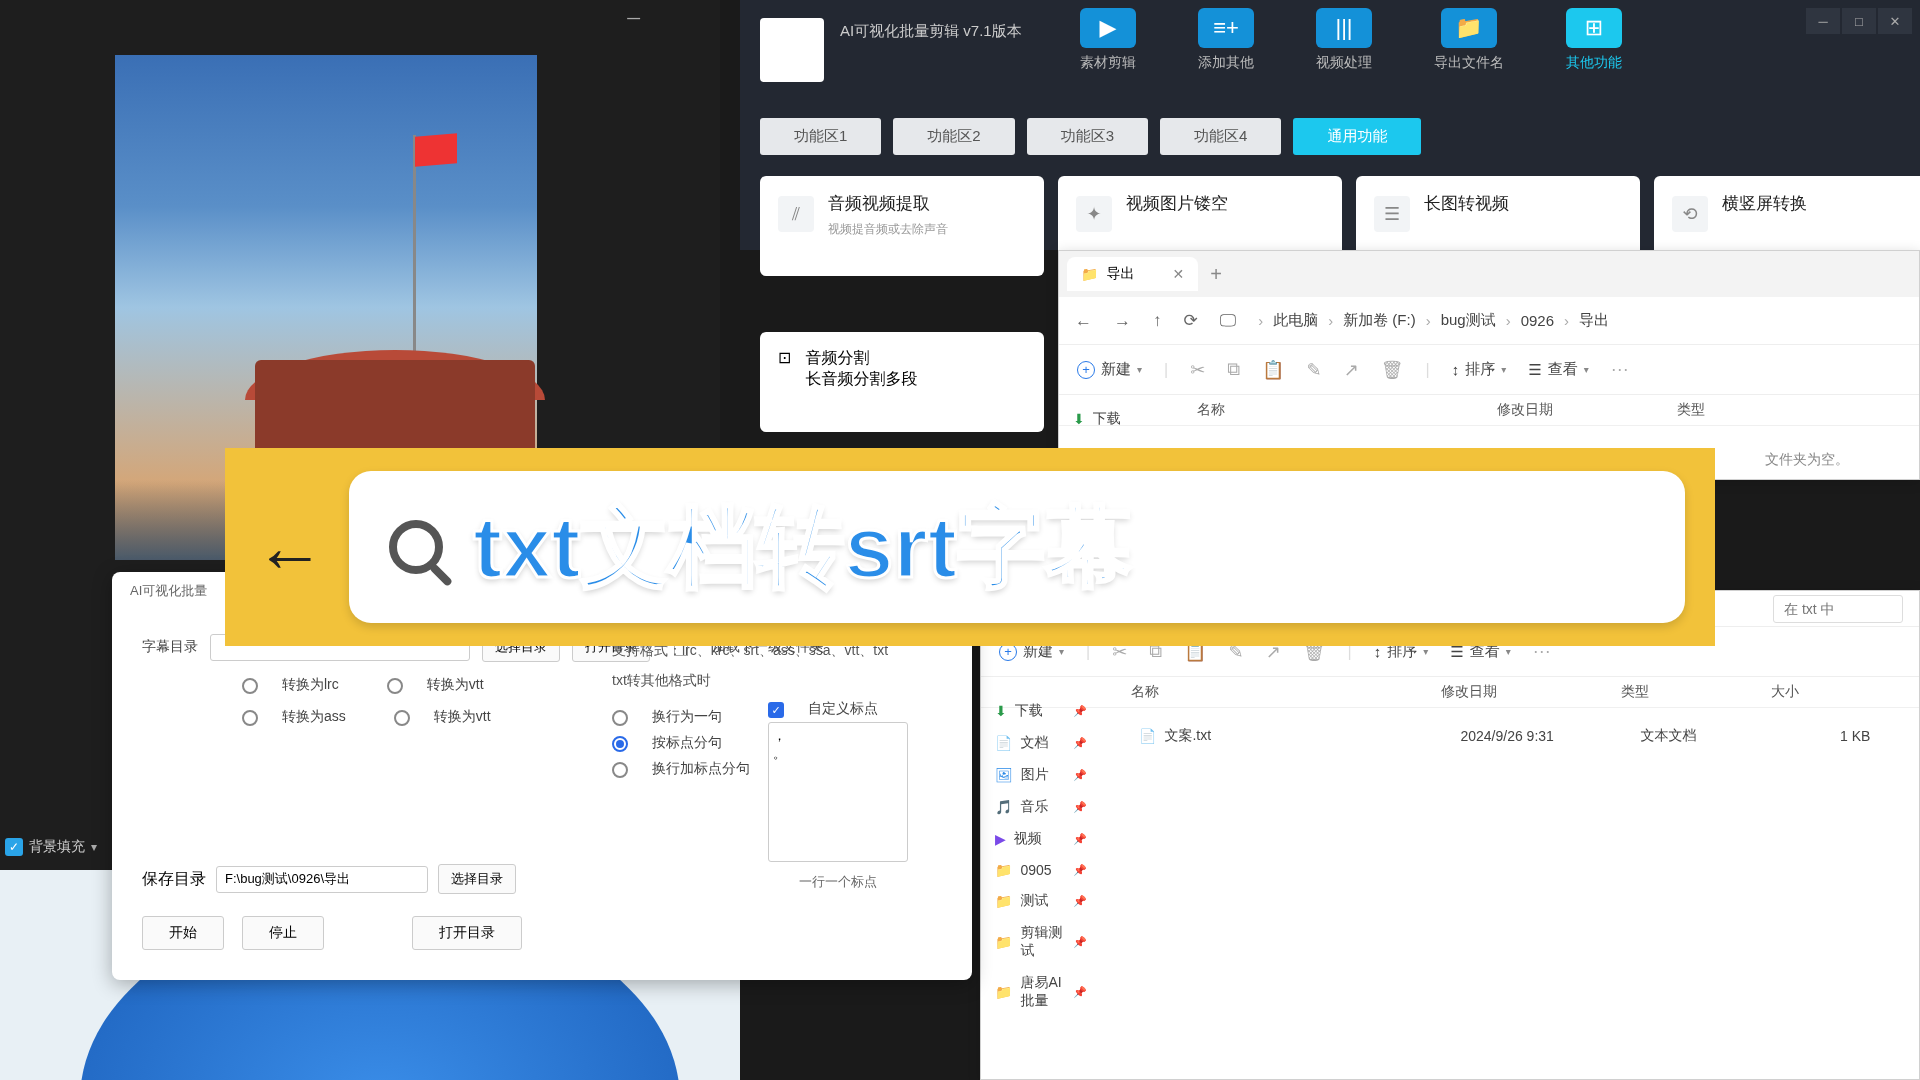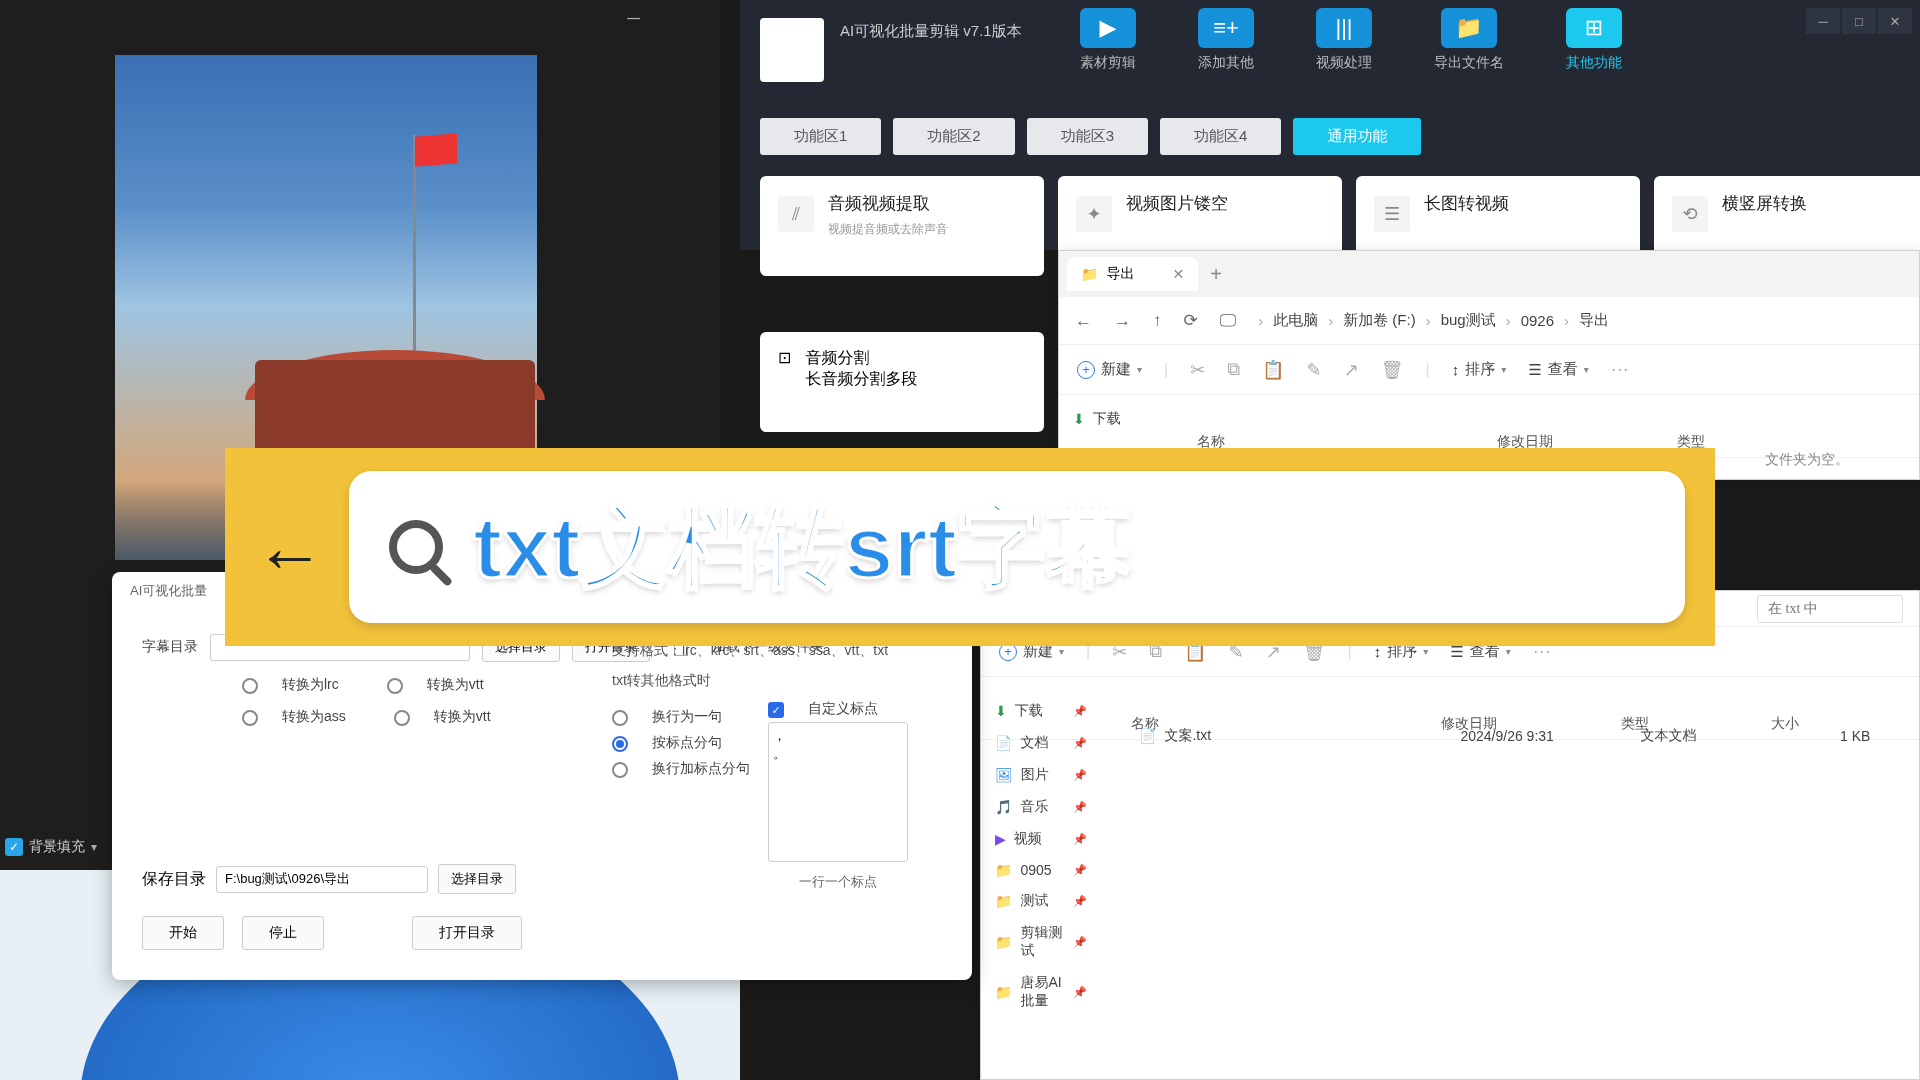--- a/index.html
+++ b/index.html
@@ -72,21 +72,21 @@
 .exp-plus{margin-left:12px;color:#888;font-size:20px;cursor:pointer;}
 .exp-nav{height:48px;border-bottom:1px solid #eee;display:flex;align-items:center;padding:0 16px;gap:22px;}
 .navico{color:#666;font-size:17px;cursor:pointer;}
 .crumbs{display:flex;align-items:center;gap:10px;font-size:15px;color:#444;}
 .crumbs .sep{color:#aaa;}
 .exp-tools{height:50px;border-bottom:1px solid #eee;display:flex;align-items:center;padding:0 18px;gap:22px;}
 .newbtn{display:flex;align-items:center;gap:6px;color:#444;font-size:15px;cursor:pointer;}
 .newbtn .plus{width:18px;height:18px;border:1.5px solid #2a7ae8;border-radius:50%;color:#2a7ae8;display:flex;align-items:center;justify-content:center;font-size:13px;}
 .tico{color:#aaa;font-size:18px;cursor:pointer;}
 .sortbtn{display:flex;align-items:center;gap:6px;color:#444;font-size:15px;cursor:pointer;}
-.exp-headrow{display:flex;padding:6px 18px;font-size:14px;color:#555;border-bottom:1px solid #f0f0f0;margin-top:32px;}
+.exp-headrow{display:flex;padding:6px 18px;font-size:14px;color:#555;border-bottom:1px solid #f0f0f0;}
 .exp-side{position:absolute;left:0;top:144px;bottom:0;width:120px;padding:8px 0;}
 .sideitem{display:flex;align-items:center;gap:8px;padding:7px 14px;font-size:14px;color:#444;cursor:pointer;}
 .sideitem .pin{color:#888;font-size:11px;margin-left:auto;}
 .empty-msg{color:#888;font-size:14px;}
 
 .exp2{left:980px;top:590px;width:940px;height:490px;z-index:4;}
 .exp2 .exp-side{top:96px;}
 .filerow{display:flex;align-items:center;padding:6px 8px;font-size:14px;color:#444;}
 .filerow .fico{color:#888;margin-right:8px;}
 
@@ -344,21 +344,21 @@
         <span>下载</span>
       </div>
   </div>
 </div>
 
 <div class="exp exp2">
   <div style="height:36px;border-bottom:1px solid #eee;display:flex;align-items:center;padding:0 16px;gap:14px;">
     <span>26</span>
       <span style="color:#aaa">›</span>
     <span>txt</span>
-    <input class="srch-in" style="margin-left: auto; width: 146px; font-family: Liberation Serif, serif;" placeholder="在 txt 中">
+    <input class="srch-in" style="margin-left: auto; width: 130px;" placeholder="在 txt 中">
   </div>
   <div class="exp-tools">
     <div class="newbtn">
         <span class="plus">+</span>
         <span>新建</span>
         <span style="font-size:10px;color:#888">▾</span>
       </div>
     <span style="color:#ddd">|</span>
     <span class="tico">✂</span>
     <span class="tico">⧉</span>

